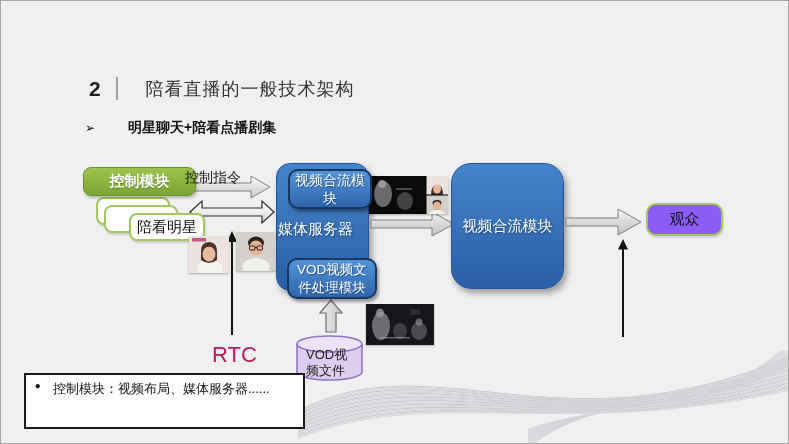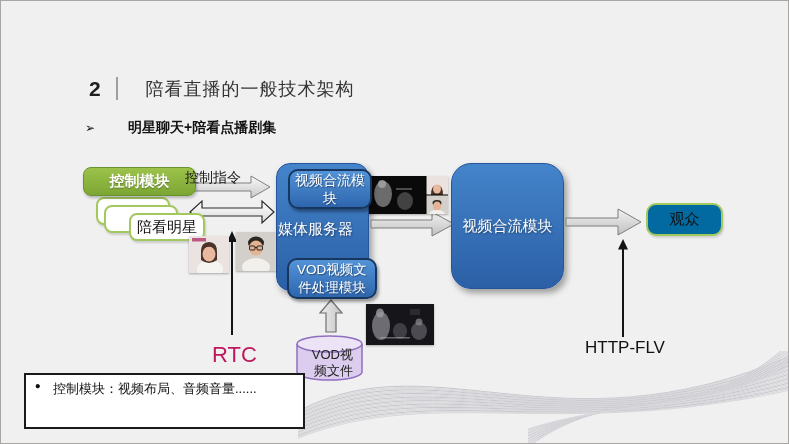--- a/index.html
+++ b/index.html
@@ -36,21 +36,21 @@
   }
   .stack-back{left:95px;top:196px;width:74px;height:28px;z-index:1;}
   .stack-mid{left:103px;top:204px;width:74px;height:28px;z-index:2;}
   .stack-front{
     left:128px;top:212px;width:76px;height:28px;z-index:3;
     display:flex;align-items:center;justify-content:center;
     font-size:15px;color:#111;
   }
   .audience-box{
     left:645px;top:202px;width:77px;height:33px;border-radius:10px;
-    background:#0369a1;border:2.5px solid var(--green-border,#a3c85e);
+    background:#8b5cf6;border:2.5px solid var(--green-border,#a3c85e);
     box-shadow:1px 2px 2px rgba(0,0,0,.12);
     display:flex;align-items:center;justify-content:center;
     font-size:15px;color:#111;z-index:3;
   }
 
   
   .cmd-label{left:184px;top:168px;font-size:14px;color:#1a1a1a;z-index:3;}
   .rtc-label{left:211px;top:341px;font-size:22px;color:#be185d;z-index:3;}
   .httpflv-label{left:584px;top:337px;font-size:17px;color:#111;z-index:3;}
 
@@ -71,21 +71,21 @@
     background:linear-gradient(#5393d8,#2e66ae);
     border:2px solid var(--navy-border,#17375e);border-radius:10px;
     box-shadow:2px 3px 3px rgba(0,0,0,.35);
     display:flex;align-items:center;justify-content:center;text-align:center;
     color:#fff;font-size:14px;line-height:1.3;text-shadow:1px 1px 1px rgba(0,0,0,.4);
     z-index:4;padding:2px 4px;
   }
   .merge-module{left:287px;top:168px;width:84px;height:40px;}
   .vod-module{left:286px;top:257px;width:90px;height:41px;font-size:13.5px;}
   .cylinder-label{
-    left:295px;top:346px;width:67px;text-align:right;z-index:4;
+    left:295px;top:346px;width:67px;text-align:left;z-index:4;
     font-size:13px;color:#222;line-height:1.25;padding:0 10px;
   }
 
   
   .thumb{z-index:3;box-shadow:0 1px 2px rgba(0,0,0,.3);}
   .thumb svg{display:block;}
   .webcam-woman{left:188px;top:235px;width:40px;height:37px;}
   .webcam-man{left:235px;top:231px;width:40px;height:39px;}
   .merged-thumb{left:368px;top:175px;width:79px;height:38px;}
   .vod-thumb{left:365px;top:303px;width:68px;height:41px;}
@@ -262,21 +262,20 @@
       </defs>
     <path d="M0,10 H52 V1 L75,14 L52,27 V18 H0 Z" fill="url(#g4)" stroke="#7d7d7d" stroke-width="1"></path>
   </svg>
 
   <div class="abs audience-box">观众</div>
 
   <svg class="abs arrow-svg" style="left:615px;top:238px" width="14" height="100" viewBox="0 0 14 100">
     <line x1="7" y1="8" x2="7" y2="98" stroke="#141414" stroke-width="2"></line>
     <polygon points="7,0 2,10.5 12,10.5" fill="#141414"></polygon>
   </svg>
-  <div class="abs httpflv-label">HTTP-FLV</div>
 
   <svg class="abs arrow-svg" style="left:318px;top:298px" width="24" height="34" viewBox="0 0 24 34">
     <defs>
         <linearGradient id="g5" x1="0" y1="0" x2="1" y2="0">
       <stop offset="0" stop-color="#efefef"></stop>
           <stop offset="1" stop-color="#c4c4c4"></stop>
         </linearGradient>
       </defs>
     <path d="M12,1 L1,14 H7 V33 H17 V14 H23 Z" fill="url(#g5)" stroke="#6f6f6f" stroke-width="1.2"></path>
   </svg>
@@ -300,18 +299,18 @@
     </svg>
   </div>
 
   <div class="abs notes-box">
     <ul>
       <li>
         <span class="dot">●</span>
       </li>
       <li>
         <span class="dot">●</span>
-        <span>控制模块：视频布局、音频音量......</span>
+        <span>控制模块：视频布局、媒体服务器......</span>
       </li>
     </ul>
   </div>
 
 </div>
 
 </body></html>

